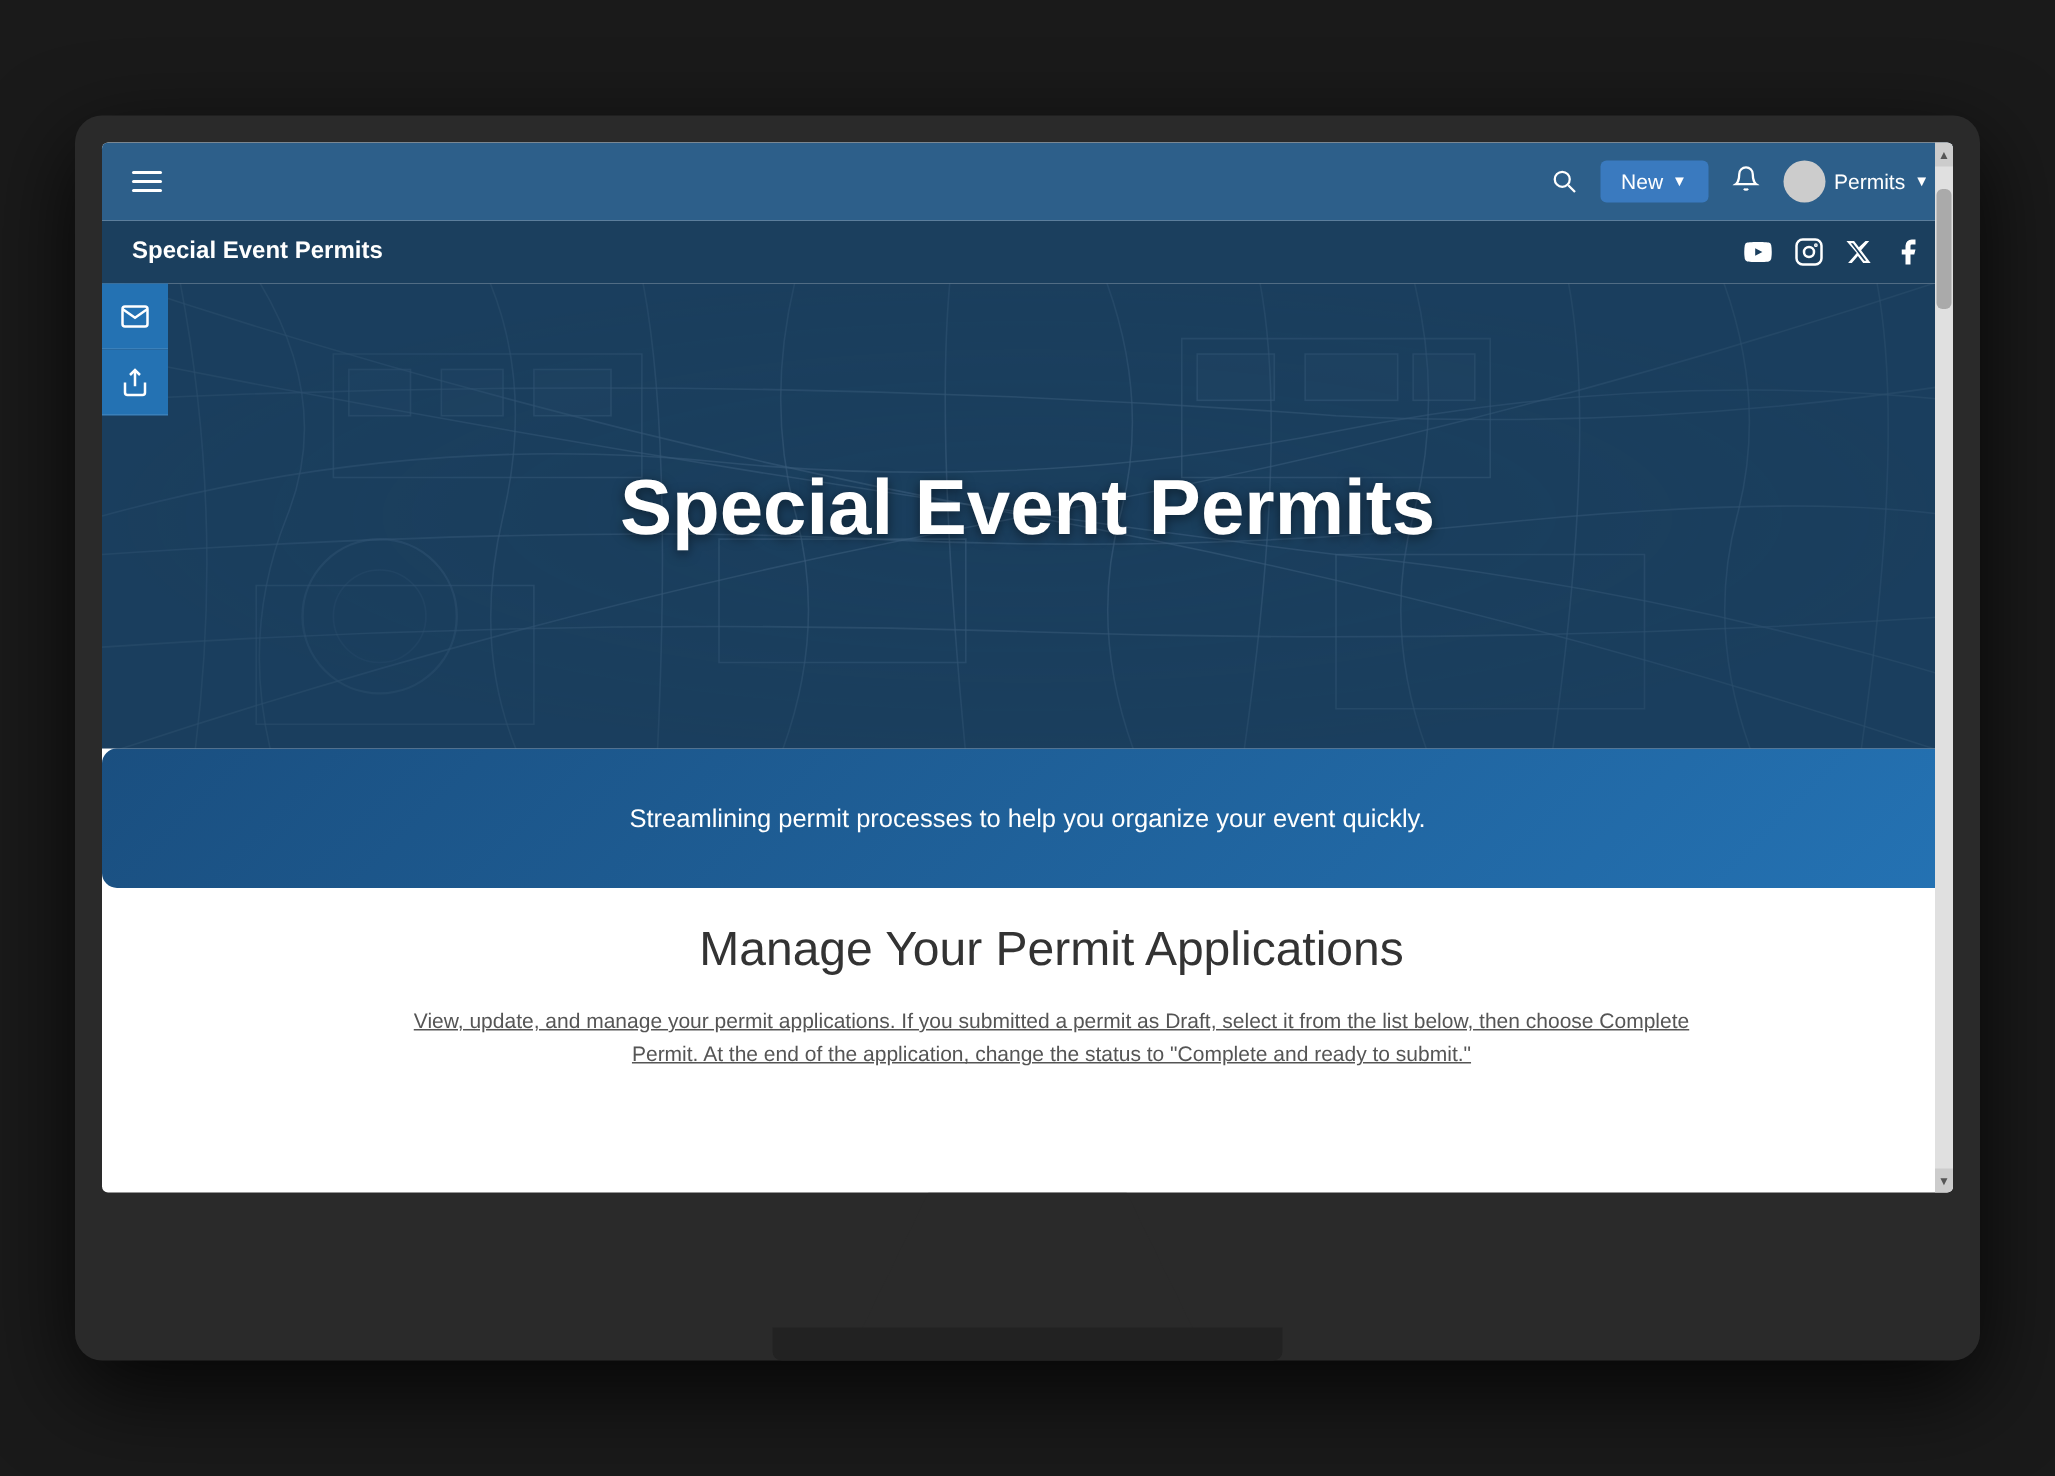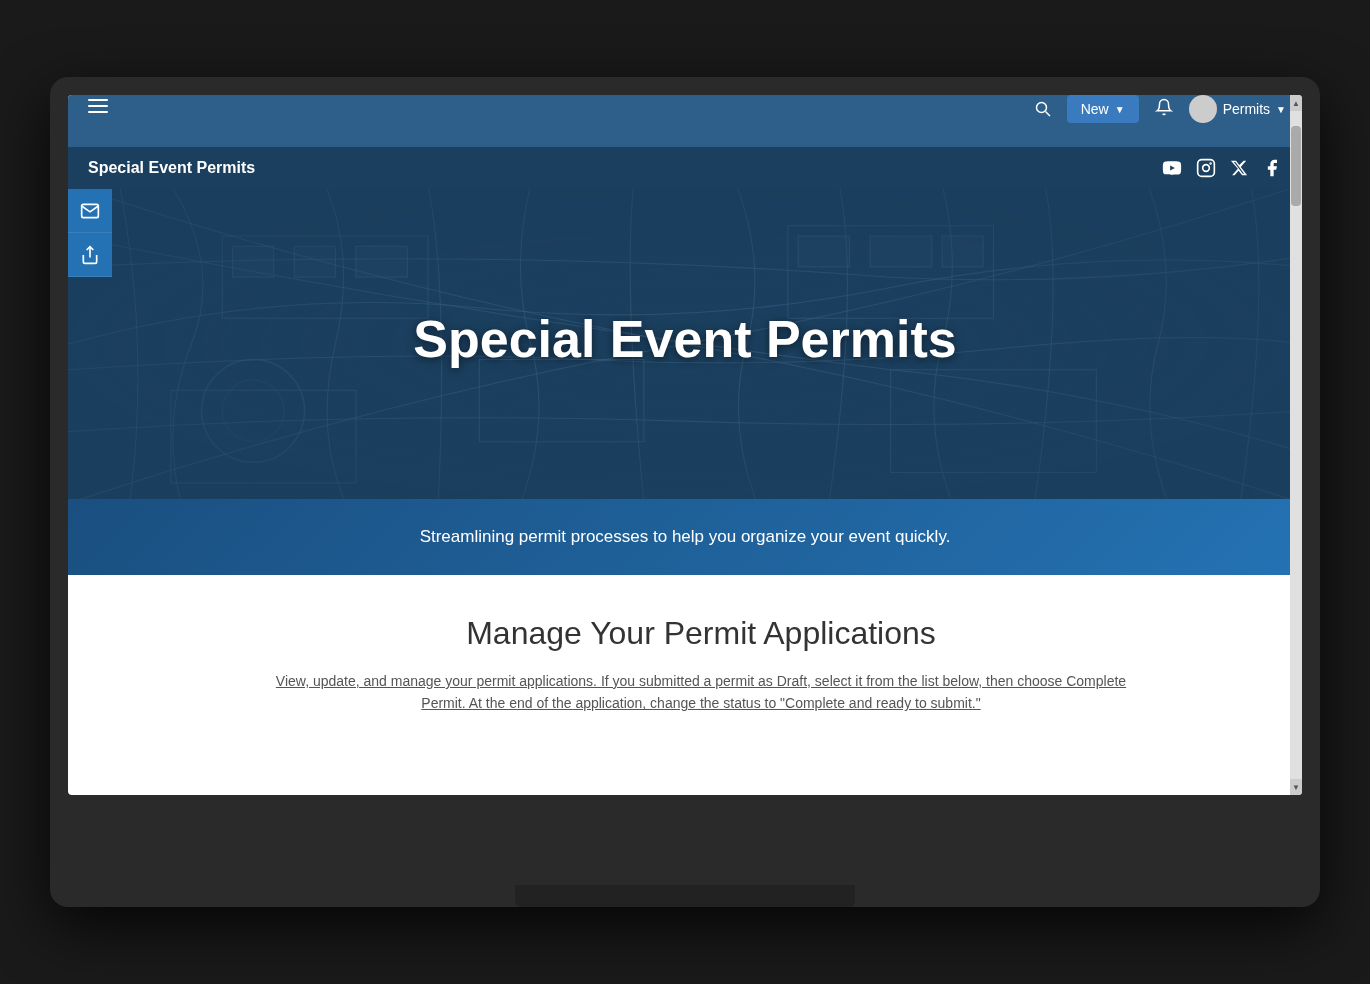--- a/index.html
+++ b/index.html
@@ -42,21 +42,21 @@
       background: #222;
       margin: 0 auto;
       border-radius: 0 0 6px 6px;
     }
 
     
     .navbar {
       background: #2d5f8a;
       height: 52px;
       display: flex;
-      align-items: flex-start;
+      align-items: center;
       justify-content: space-between;
       padding: 0 16px;
       position: relative;
       z-index: 10;
     }
 
     .navbar-left {
       display: flex;
       align-items: center;
     }
@@ -226,36 +226,37 @@
       cursor: pointer;
       color: white;
       font-size: 18px;
       border-bottom: 1px solid rgba(255,255,255,0.1);
     }
 
     
     .blue-banner {
       background: #1e5799;
       background: linear-gradient(135deg, #1a4f80 0%, #2472b3 100%);
-      height: 76px;
+      height: 93px;
       display: flex;
       align-items: center;
       justify-content: center;
+      border-radius: 10px;
     }
 
     .blue-banner-text {
       color: white;
       font-size: 17px;
       text-align: center;
     }
 
     
     .main-content {
       background: white;
-      padding: 40px 80px 30px;
+      padding: 22px 80px 30px;
       text-align: center;
       margin-left: 32px;
     }
 
     .main-title {
       font-size: 32px;
       color: #333;
       font-weight: 400;
       margin-bottom: 18px;
     }

